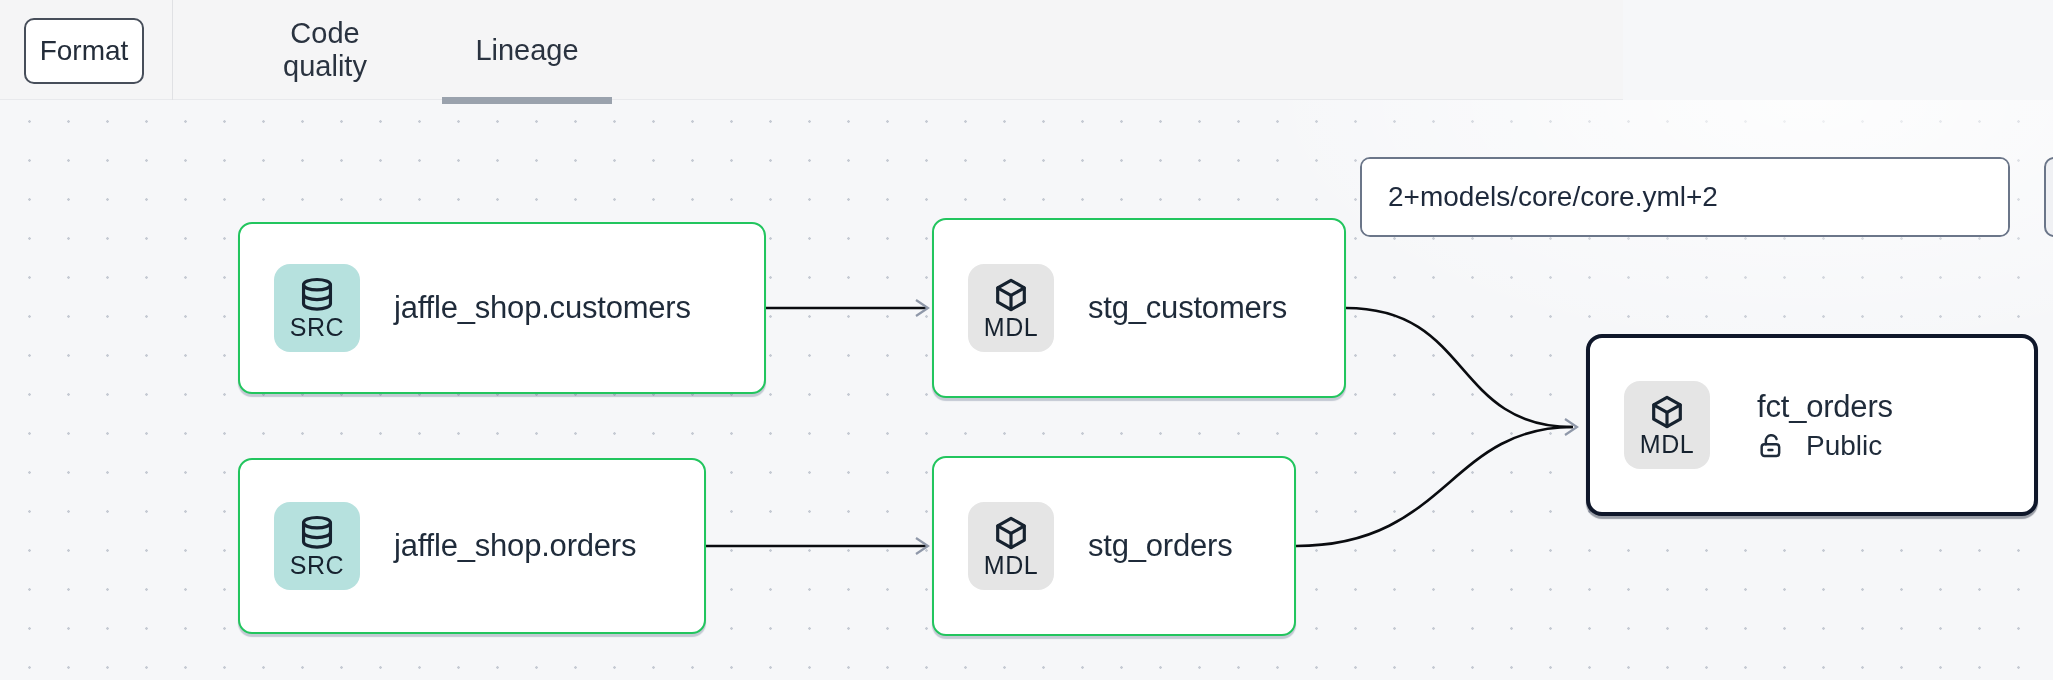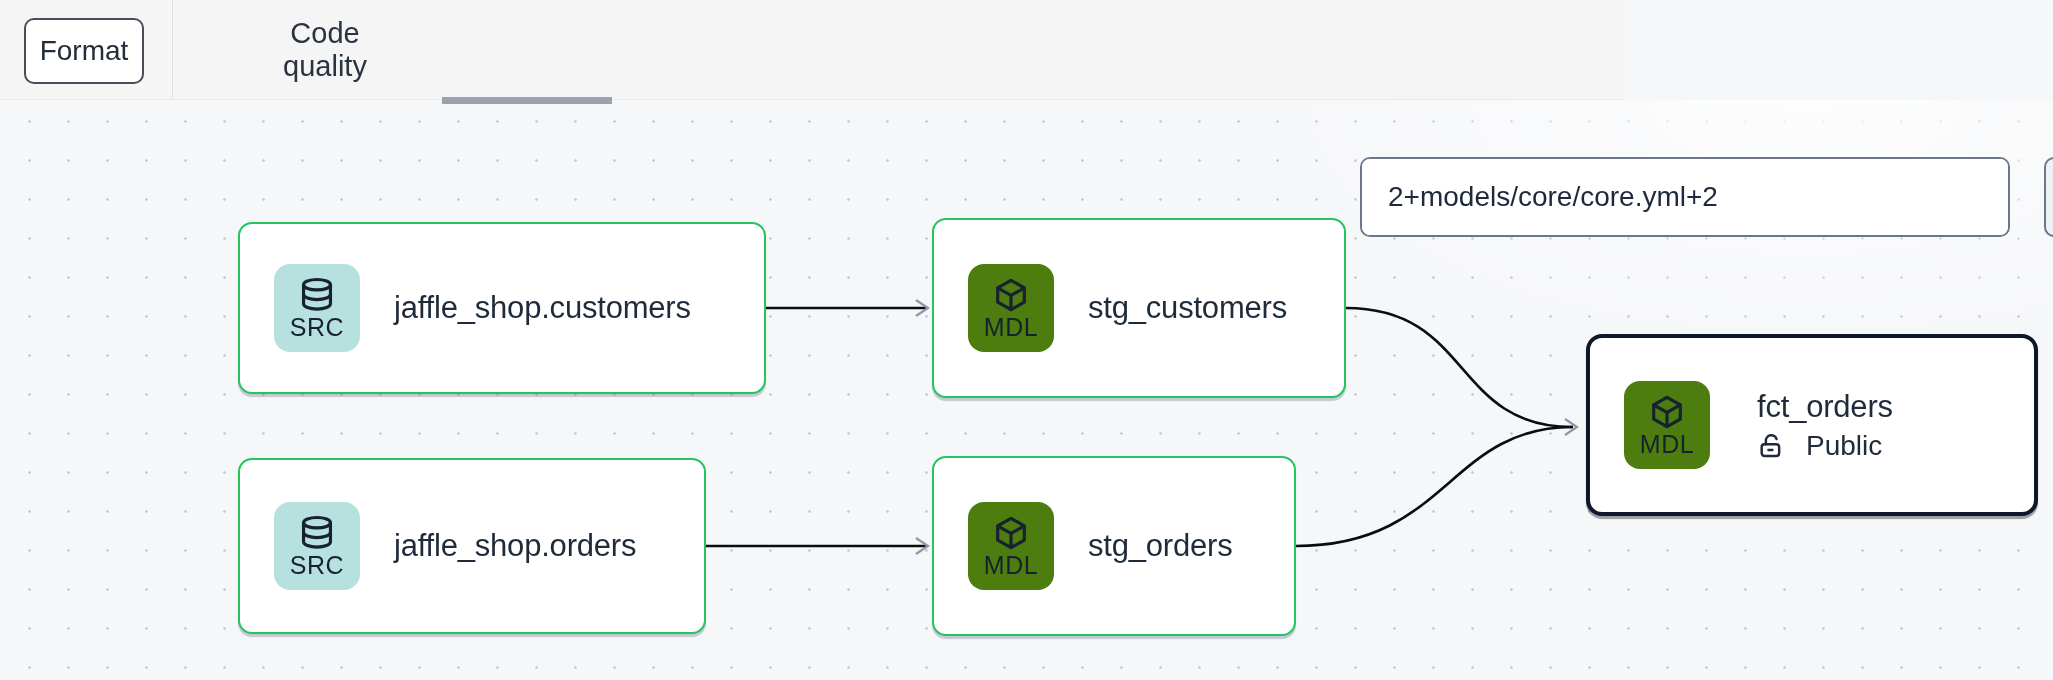--- a/index.html
+++ b/index.html
@@ -51,21 +51,21 @@
     box-shadow:0 3px 1px rgba(100,116,139,0.35);
     display:flex;align-items:center;padding-left:34px;gap:34px;z-index:10;cursor:pointer;
   }
   .node.selected{border:4px solid #0f172a;border-radius:16px;box-shadow:0 3px 1px rgba(15,23,42,0.4);}
   .node-title{font-size:31px;color:#1f2b3a;letter-spacing:-0.2px;white-space:nowrap;}
   .badge{
     width:86px;height:88px;border-radius:16px;flex:0 0 auto;
     display:flex;flex-direction:column;align-items:center;justify-content:center;gap:1px;
   }
   .badge.src{background:#b6e1de;}
-  .badge.mdl{background:#4d7c0f;}
+  .badge.mdl{background:#e5e5e5;}
   .badge svg{display:block;}
   .badge-label{font-size:25px;font-weight:500;color:#16222f;letter-spacing:0.5px;line-height:1;}
   .node-text-col{display:flex;flex-direction:column;gap:5px;margin-left:13px;}
   .access-row{display:flex;align-items:center;gap:21px;font-size:28px;color:#1f2b3a;}
   
   .selector{
     position:absolute;left:1360px;top:157px;width:650px;height:80px;
     border:2px solid #6b7689;border-radius:10px;display:flex;overflow:hidden;z-index:20;
     background:transparent;
   }
@@ -173,16 +173,17 @@
   <div class="selector">
     <div class="selector-input">2+models/core/core.yml+2</div>
   </div>
 
   <div class="cutoff-box"></div>
 
   <div class="topbar">
     <button class="format-btn">Format</button>
     <div class="topbar-divider"></div>
     <button class="tab code-quality">Code quality</button>
+    <button class="tab lineage">Lineage</button>
   </div>
   <div class="tab-underline"></div>
 
 </div>
 
 </body></html>

